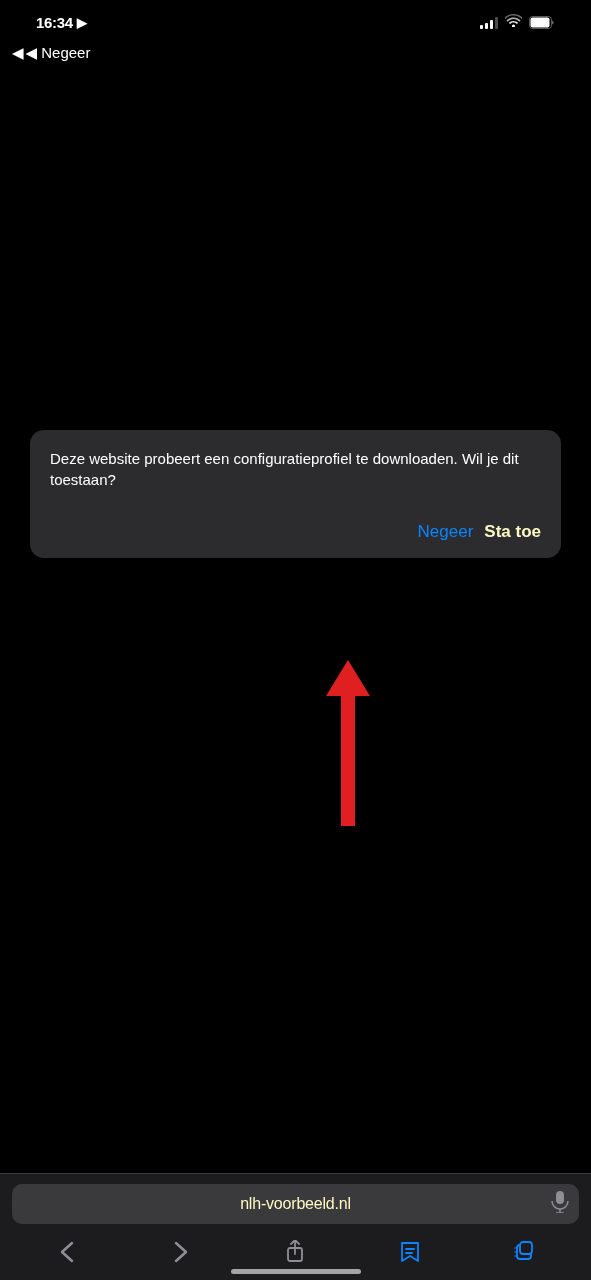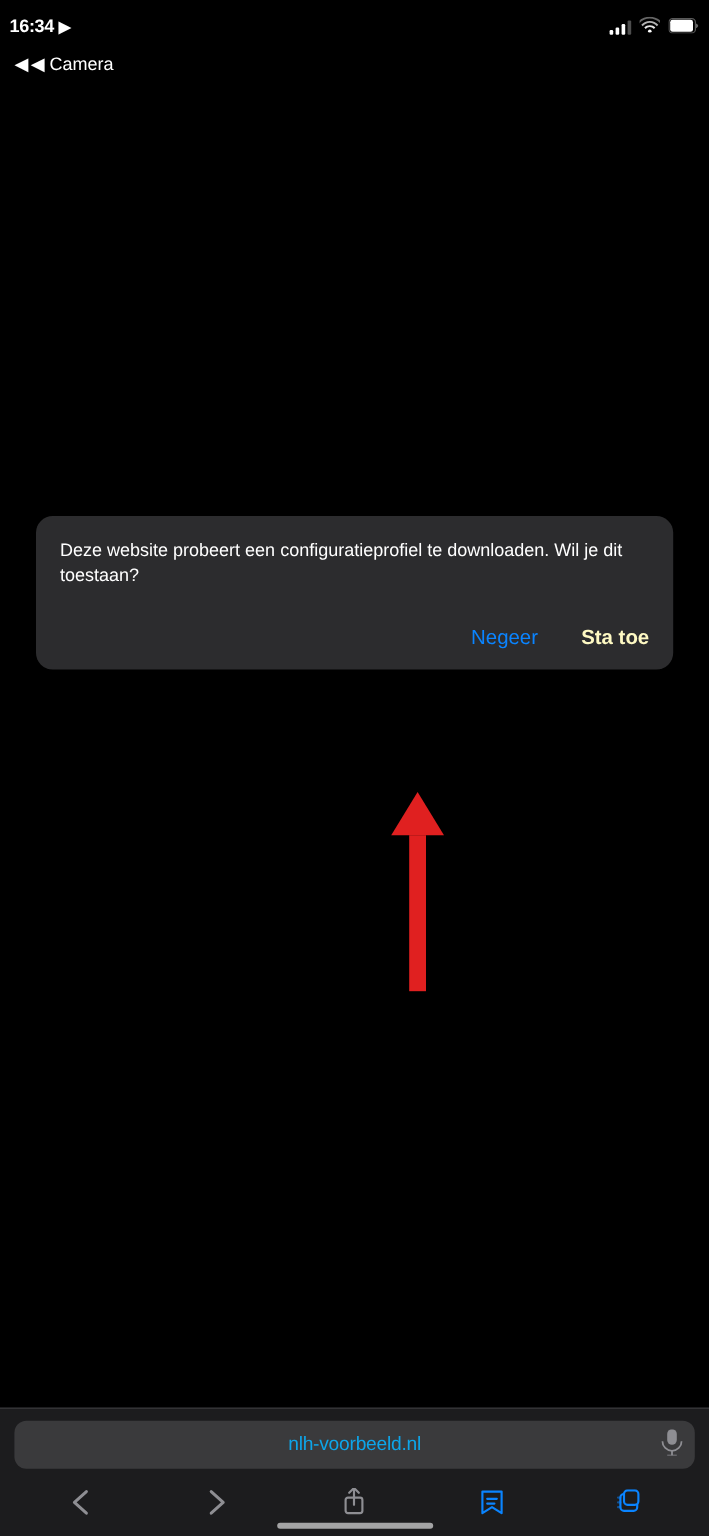--- a/index.html
+++ b/index.html
@@ -17,21 +17,21 @@
     
     .status-bar {
       position: absolute;
       top: 0;
       left: 0;
       width: 100%;
       height: 44px;
       display: flex;
       align-items: center;
       justify-content: space-between;
-      padding: 0 8px;
+      padding: 0 36px;
       z-index: 100;
       gap: 36px;
     }
 
     .status-left {
       display: flex;
       align-items: center;
       gap: 4px;
       color: #fff;
       font-size: 15px;
@@ -74,21 +74,21 @@
       color: #fff;
       font-size: 15px;
       line-height: 1.4;
       margin-bottom: 32px;
     }
 
     .dialog-buttons {
       display: flex;
       justify-content: flex-end;
       align-items: center;
-      gap: 36px;
+      gap: 11px;
     }
 
     .btn-negeer {
       color: #0a84ff;
       font-size: 17px;
       font-weight: 400;
       background: none;
       border: none;
       cursor: pointer;
     }
@@ -151,21 +151,21 @@
       background: #3a3a3c;
       border-radius: 10px;
       height: 40px;
       display: flex;
       align-items: center;
       justify-content: center;
       position: relative;
     }
 
     .url-text {
-      color: #0ea5e9;
+      color: #fef9c3;
       font-size: 16px;
       letter-spacing: -0.2px;
     }
 
     .mic-btn {
       position: absolute;
       right: 10px;
       color: #8e8e93;
       font-size: 18px;
     }
@@ -259,21 +259,21 @@
         <rect x="0.5" y="0.5" width="22" height="12" rx="3" stroke="white" stroke-opacity="0.35"></rect>
         <rect x="1.5" y="1.5" width="19" height="10" rx="2" fill="white"></rect>
         <path d="M23 4.5v4c1.1-.5 1.8-1.2 1.8-2s-.7-1.5-1.8-2z" fill="white" fill-opacity="0.4"></path>
       </svg>
     </span>
   </div>
 </div>
 
 <div class="back-button">
   <span>◀</span>
-  <span style="margin-left:-2px;">◀ Camera</span>
+  <span style="margin-left:-2px;">◀ Negeer</span>
 </div>
 
 <div class="dialog-overlay">
   <p class="dialog-message">Deze website probeert een configuratieprofiel te downloaden. Wil je dit toestaan?</p>
   <div class="dialog-buttons">
     <button class="btn-negeer">Negeer</button>
     <button class="btn-sta-toe">Sta toe</button>
   </div>
 </div>
 

